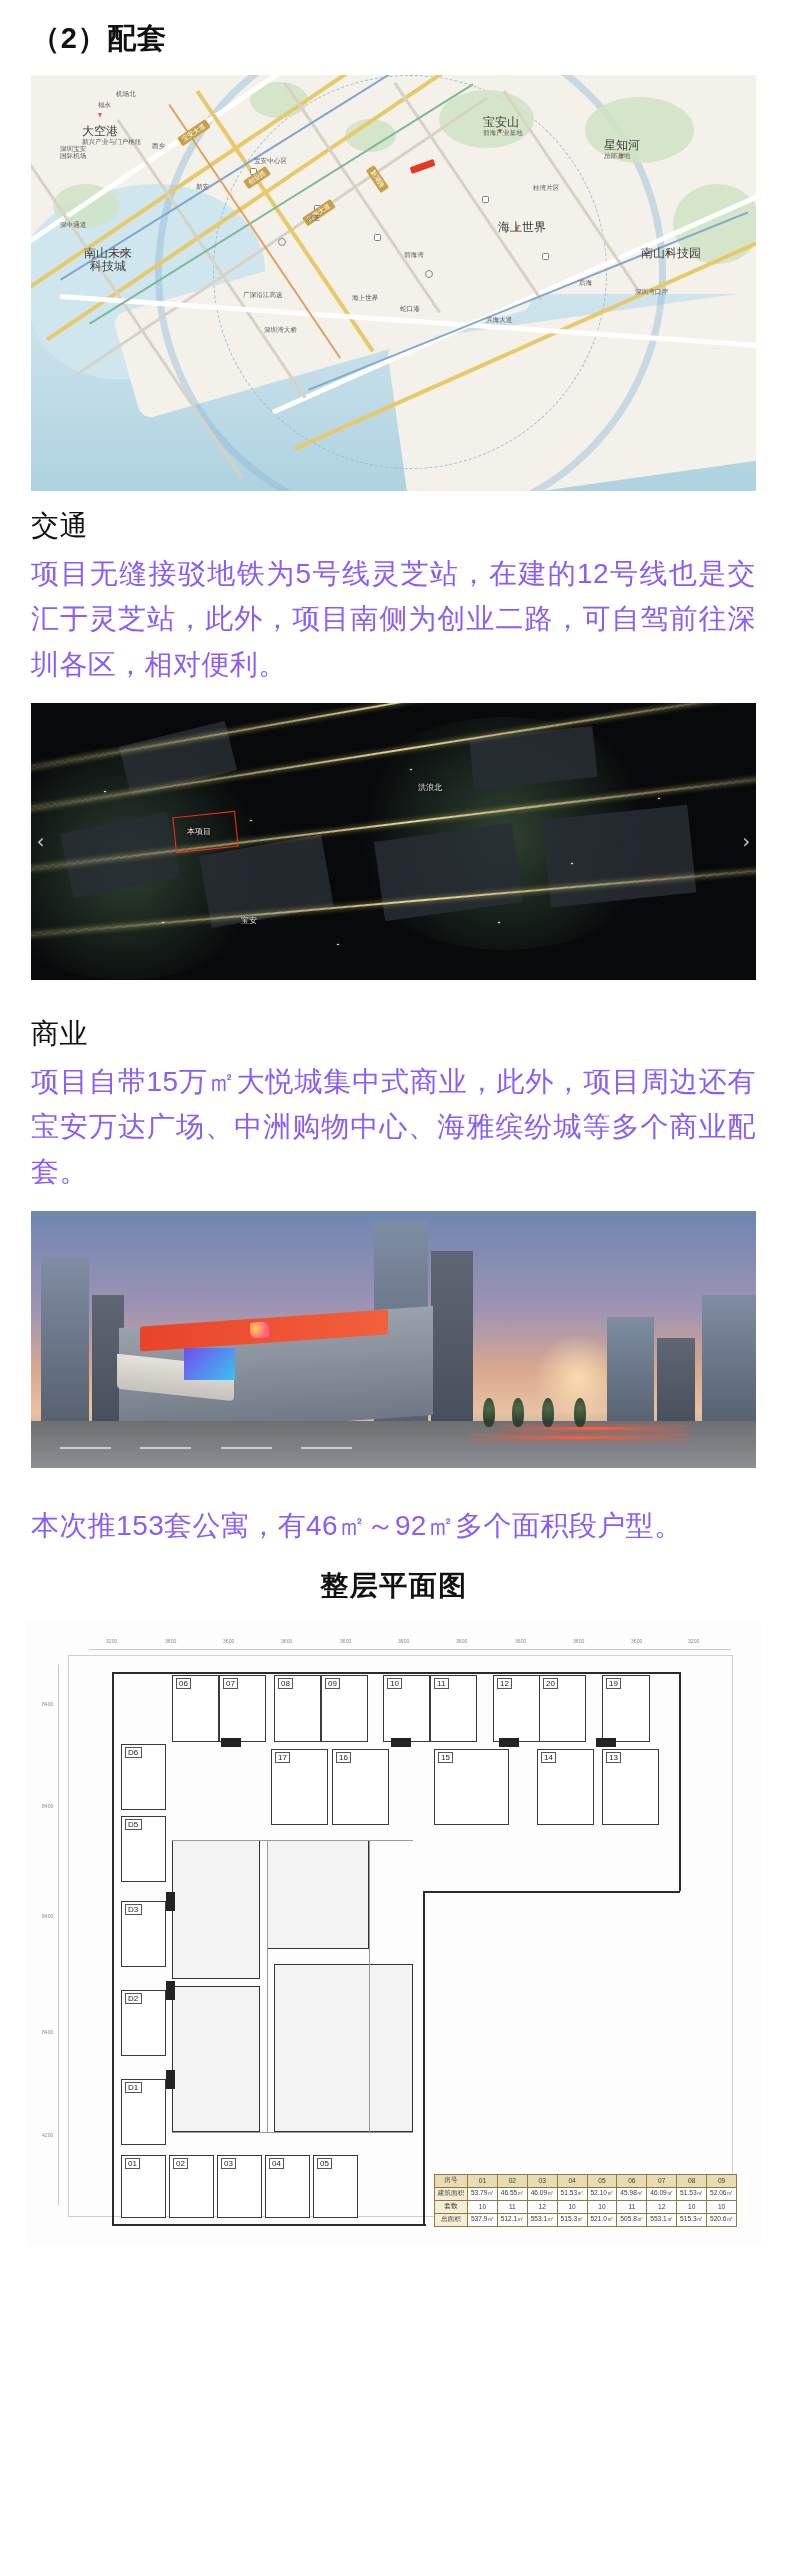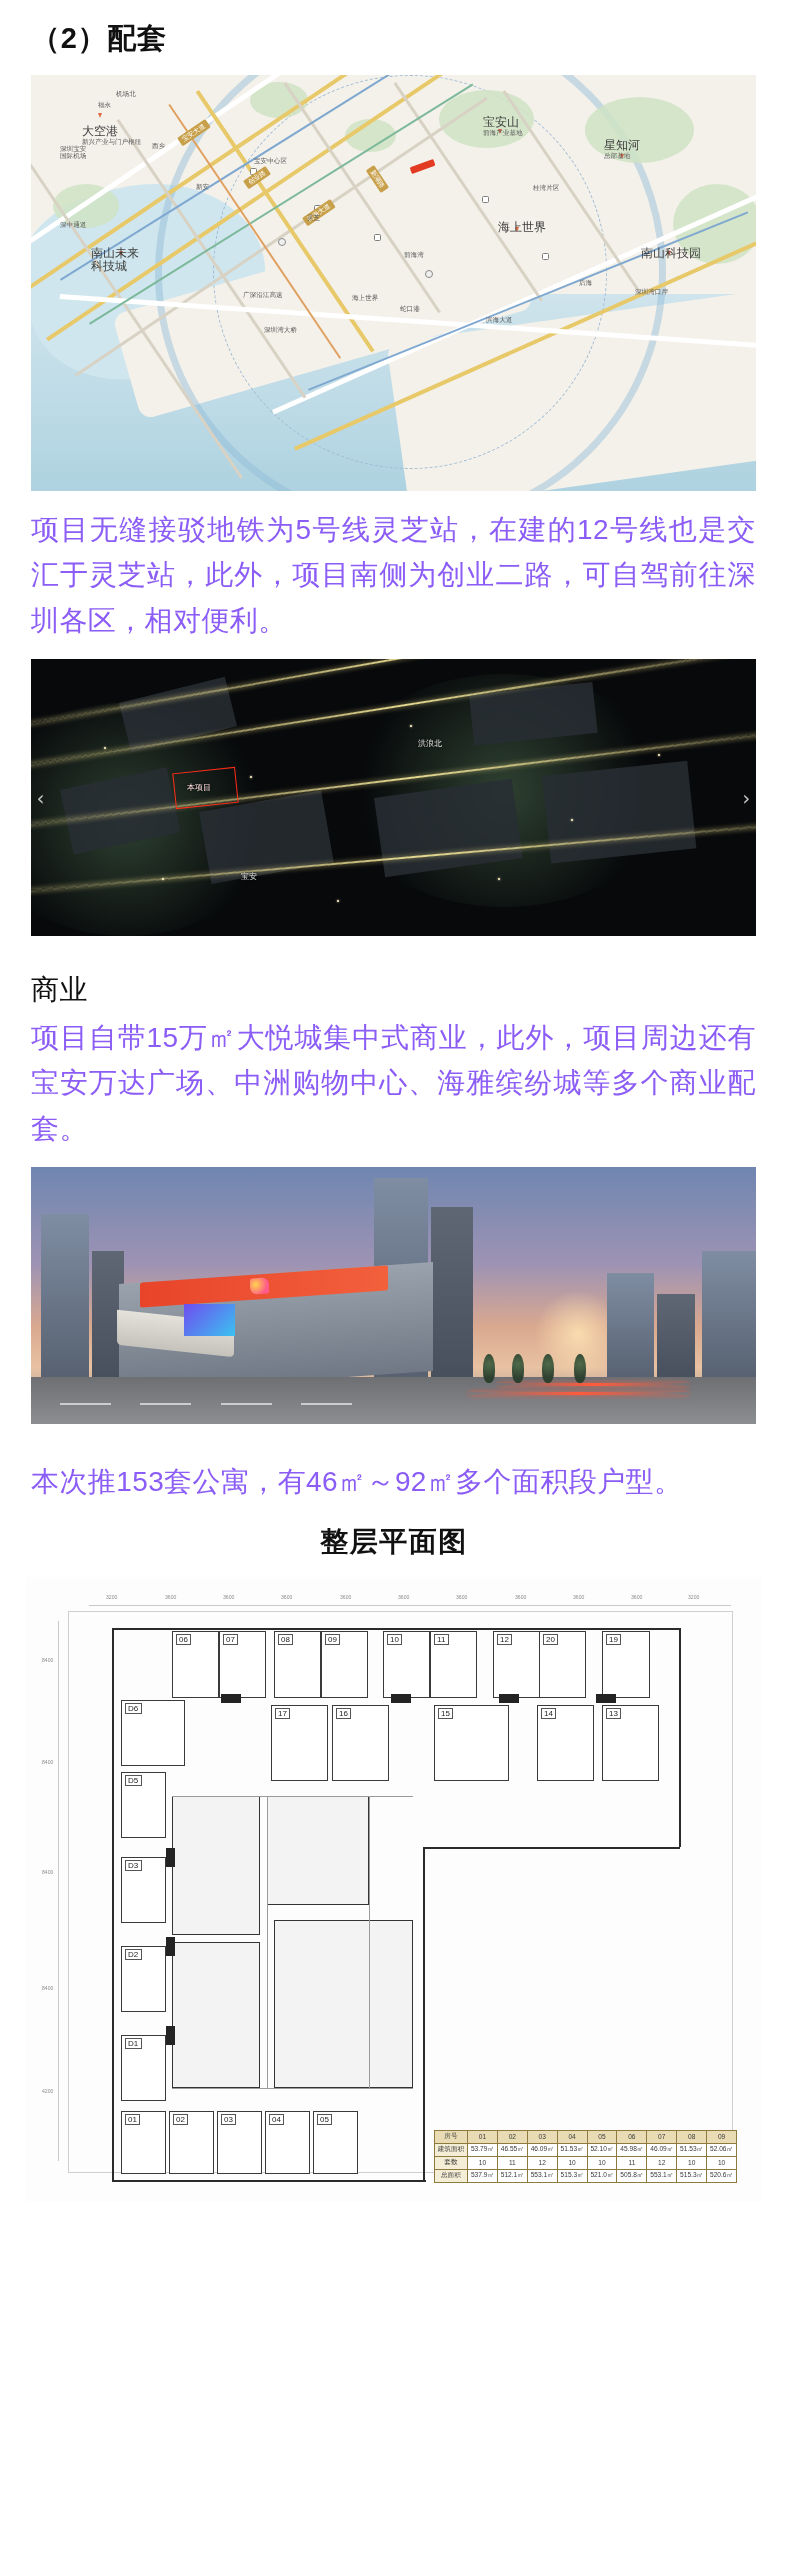--- a/index.html
+++ b/index.html
@@ -319,39 +319,40 @@
     <div class="tag" style="left:212px; top:106px; transform: rotate(-34deg);">创业路</div>
     <div class="tag" style="left:271px; top:143px; transform: rotate(-34deg);">前海大道</div>
     <div class="tag" style="left:343px; top:90px; transform: rotate(56deg);">新湖路</div>
 
     <div class="lbl" style="left:51px;  top:50px;"><b>大空港</b><br>新兴产业与门户枢纽</div>
     <div class="lbl" style="left:452px; top:41px;"><b>宝安山</b><br>前海产业基地</div>
     <div class="lbl" style="left:573px; top:64px;"><b>星知河</b><br>总部基地</div>
     <div class="lbl" style="left:467px; top:146px;"><b>海上世界</b></div>
     <div class="lbl" style="left:502px; top:109px;">桂湾片区</div>
     <div class="lbl" style="left:610px; top:172px;"><b>南山科技园</b></div>
-    <div class="lbl" style="left:60px;  top:172px;"><b>南山未来<br>科技城</b></div>
+    <div class="lbl" style="left:53px;  top:172px;text-align:center;"><b>南山未来<br>科技城</b></div>
     <div class="lbl" style="left:321px; top:219px;">海上世界</div>
     <div class="lbl" style="left:223px; top:82px;">宝安中心区</div>
     <div class="lbl" style="left:165px; top:108px;">新安</div>
     <div class="lbl" style="left:121px; top:67px;">西乡</div>
     <div class="lbl" style="left:67px;  top:26px;">福永</div>
     <div class="lbl" style="left:276px; top:139px;">灵芝</div>
     <div class="lbl" style="left:29px;  top:146px;">深中通道</div>
     <div class="lbl" style="left:212px; top:216px;">广深沿江高速</div>
     <div class="lbl" style="left:29px;  top:70px;">深圳宝安<br>国际机场</div>
     <div class="lbl" style="left:369px; top:230px;">蛇口港</div>
     <div class="lbl" style="left:373px; top:176px;">前海湾</div>
     <div class="lbl" style="left:85px; top:14.6px;">机场北</div>
     <div class="lbl" style="left:548px; top:204px;">后海</div>
     <div class="lbl" style="left:604px; top:213px;">深圳湾口岸</div>
     <div class="lbl" style="left:455px; top:241px;">滨海大道</div>
     <div class="lbl" style="left:233px; top:251px;">深圳湾大桥</div>
   </div>
 
+  <div class="sub-head">交通</div>
   <div class="para">项目无缝接驳地铁为5号线灵芝站，在建的12号线也是交汇于灵芝站，此外，项目南侧为创业二路，可自驾前往深圳各区，相对便利。</div>
 
   <div class="img-block night">
     <div class="glow" style="left:-58px; top:44px; width:306px; height:233px;"></div>
     <div class="glow" style="left:306px; top:14.6px; width:335px; height:233px;"></div>
 
     <div class="blk" style="left:29px;  top:131px; width:109px; height:66px;  transform: rotate(-12deg);"></div>
     <div class="blk" style="left:168px; top:153px; width:124px; height:73px; transform: rotate(-10deg);"></div>
     <div class="blk" style="left:343px; top:139px; width:139px; height:80px; transform: rotate(-8deg);"></div>
     <div class="blk" style="left:511px; top:117px; width:146px; height:88px; transform: rotate(-6deg);"></div>
@@ -492,21 +493,21 @@
     <div class="unit" style="left:408px; top:128px; width:75px; height:76px;">
         <span class="num">15</span>
       </div>
     <div class="unit" style="left:511px; top:128px; width:57px; height:76px;">
         <span class="num">14</span>
       </div>
     <div class="unit" style="left:576px; top:128px; width:57px; height:76px;">
         <span class="num">13</span>
       </div>
 
-    <div class="unit" style="left:95px; top:123px; width:64px; height:66px;">
+    <div class="unit" style="left:95px; top:123px; width:45px; height:66px;">
         <span class="num">D6</span>
       </div>
     <div class="unit" style="left:95px; top:195px; width:45px; height:66px;">
         <span class="num">D5</span>
       </div>
     <div class="unit" style="left:95px; top:280px; width:45px; height:66px;">
         <span class="num">D3</span>
       </div>
     <div class="unit" style="left:95px; top:369px; width:45px; height:66px;">
         <span class="num">D2</span>

